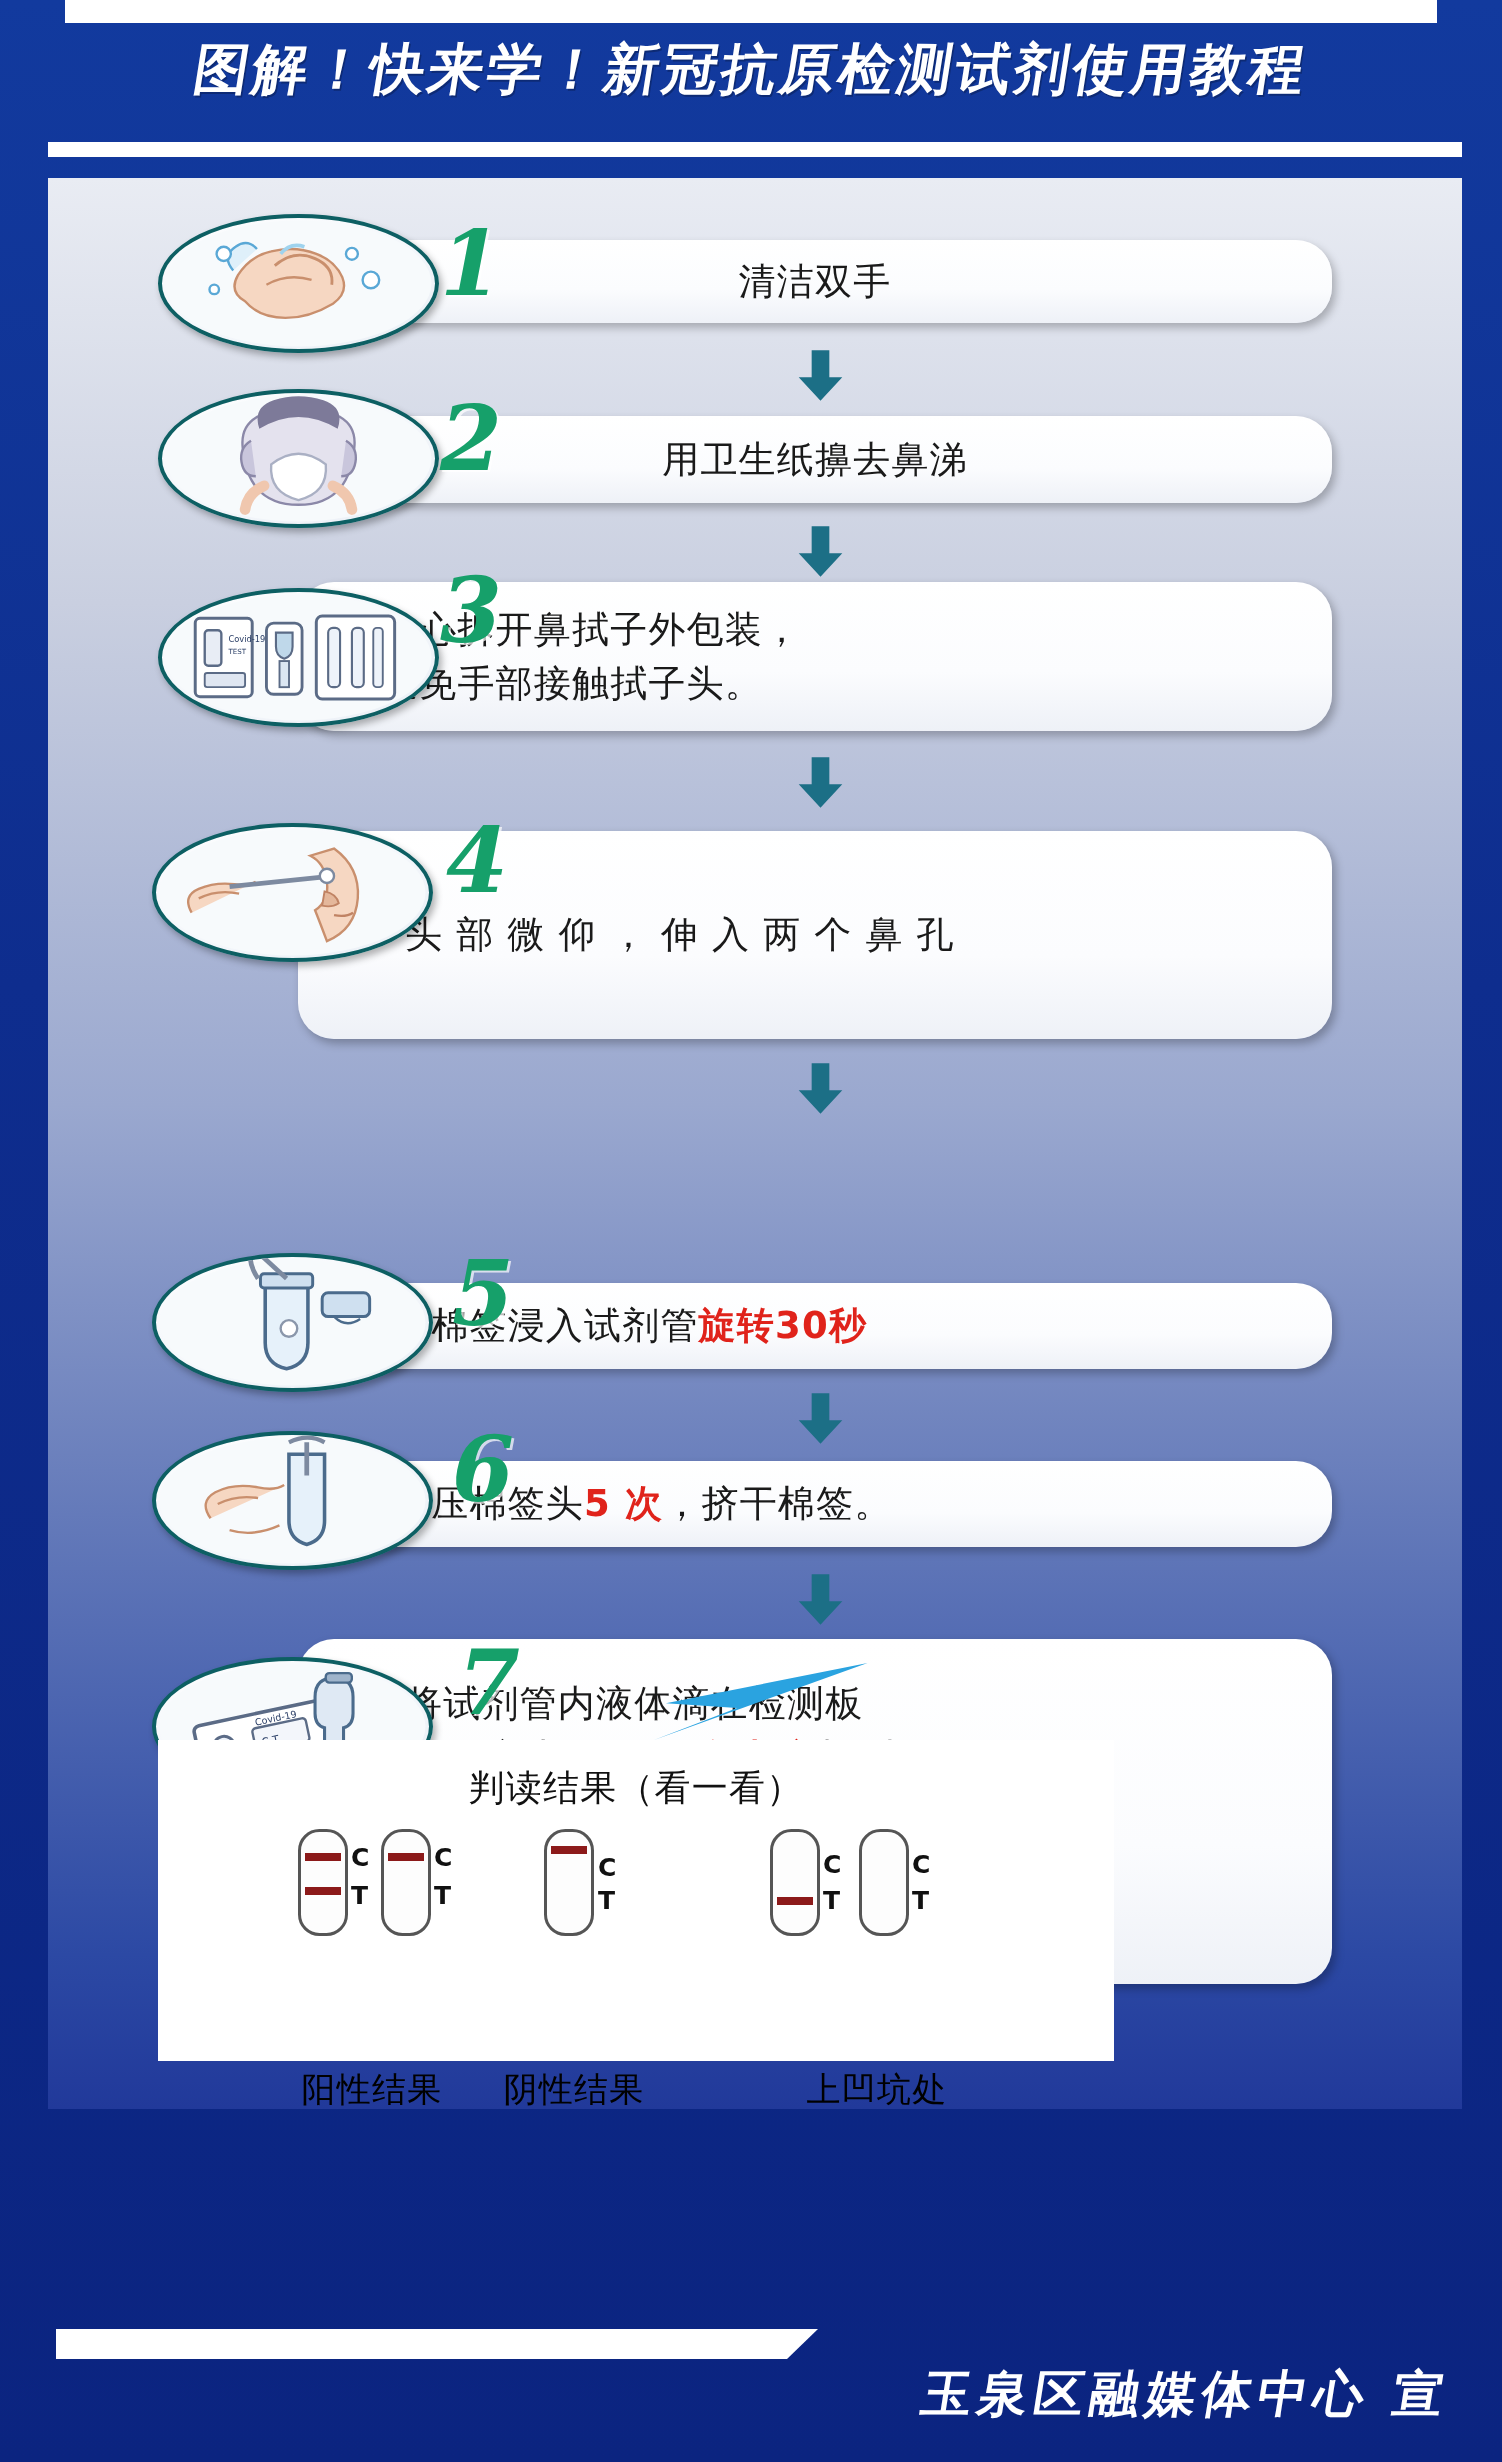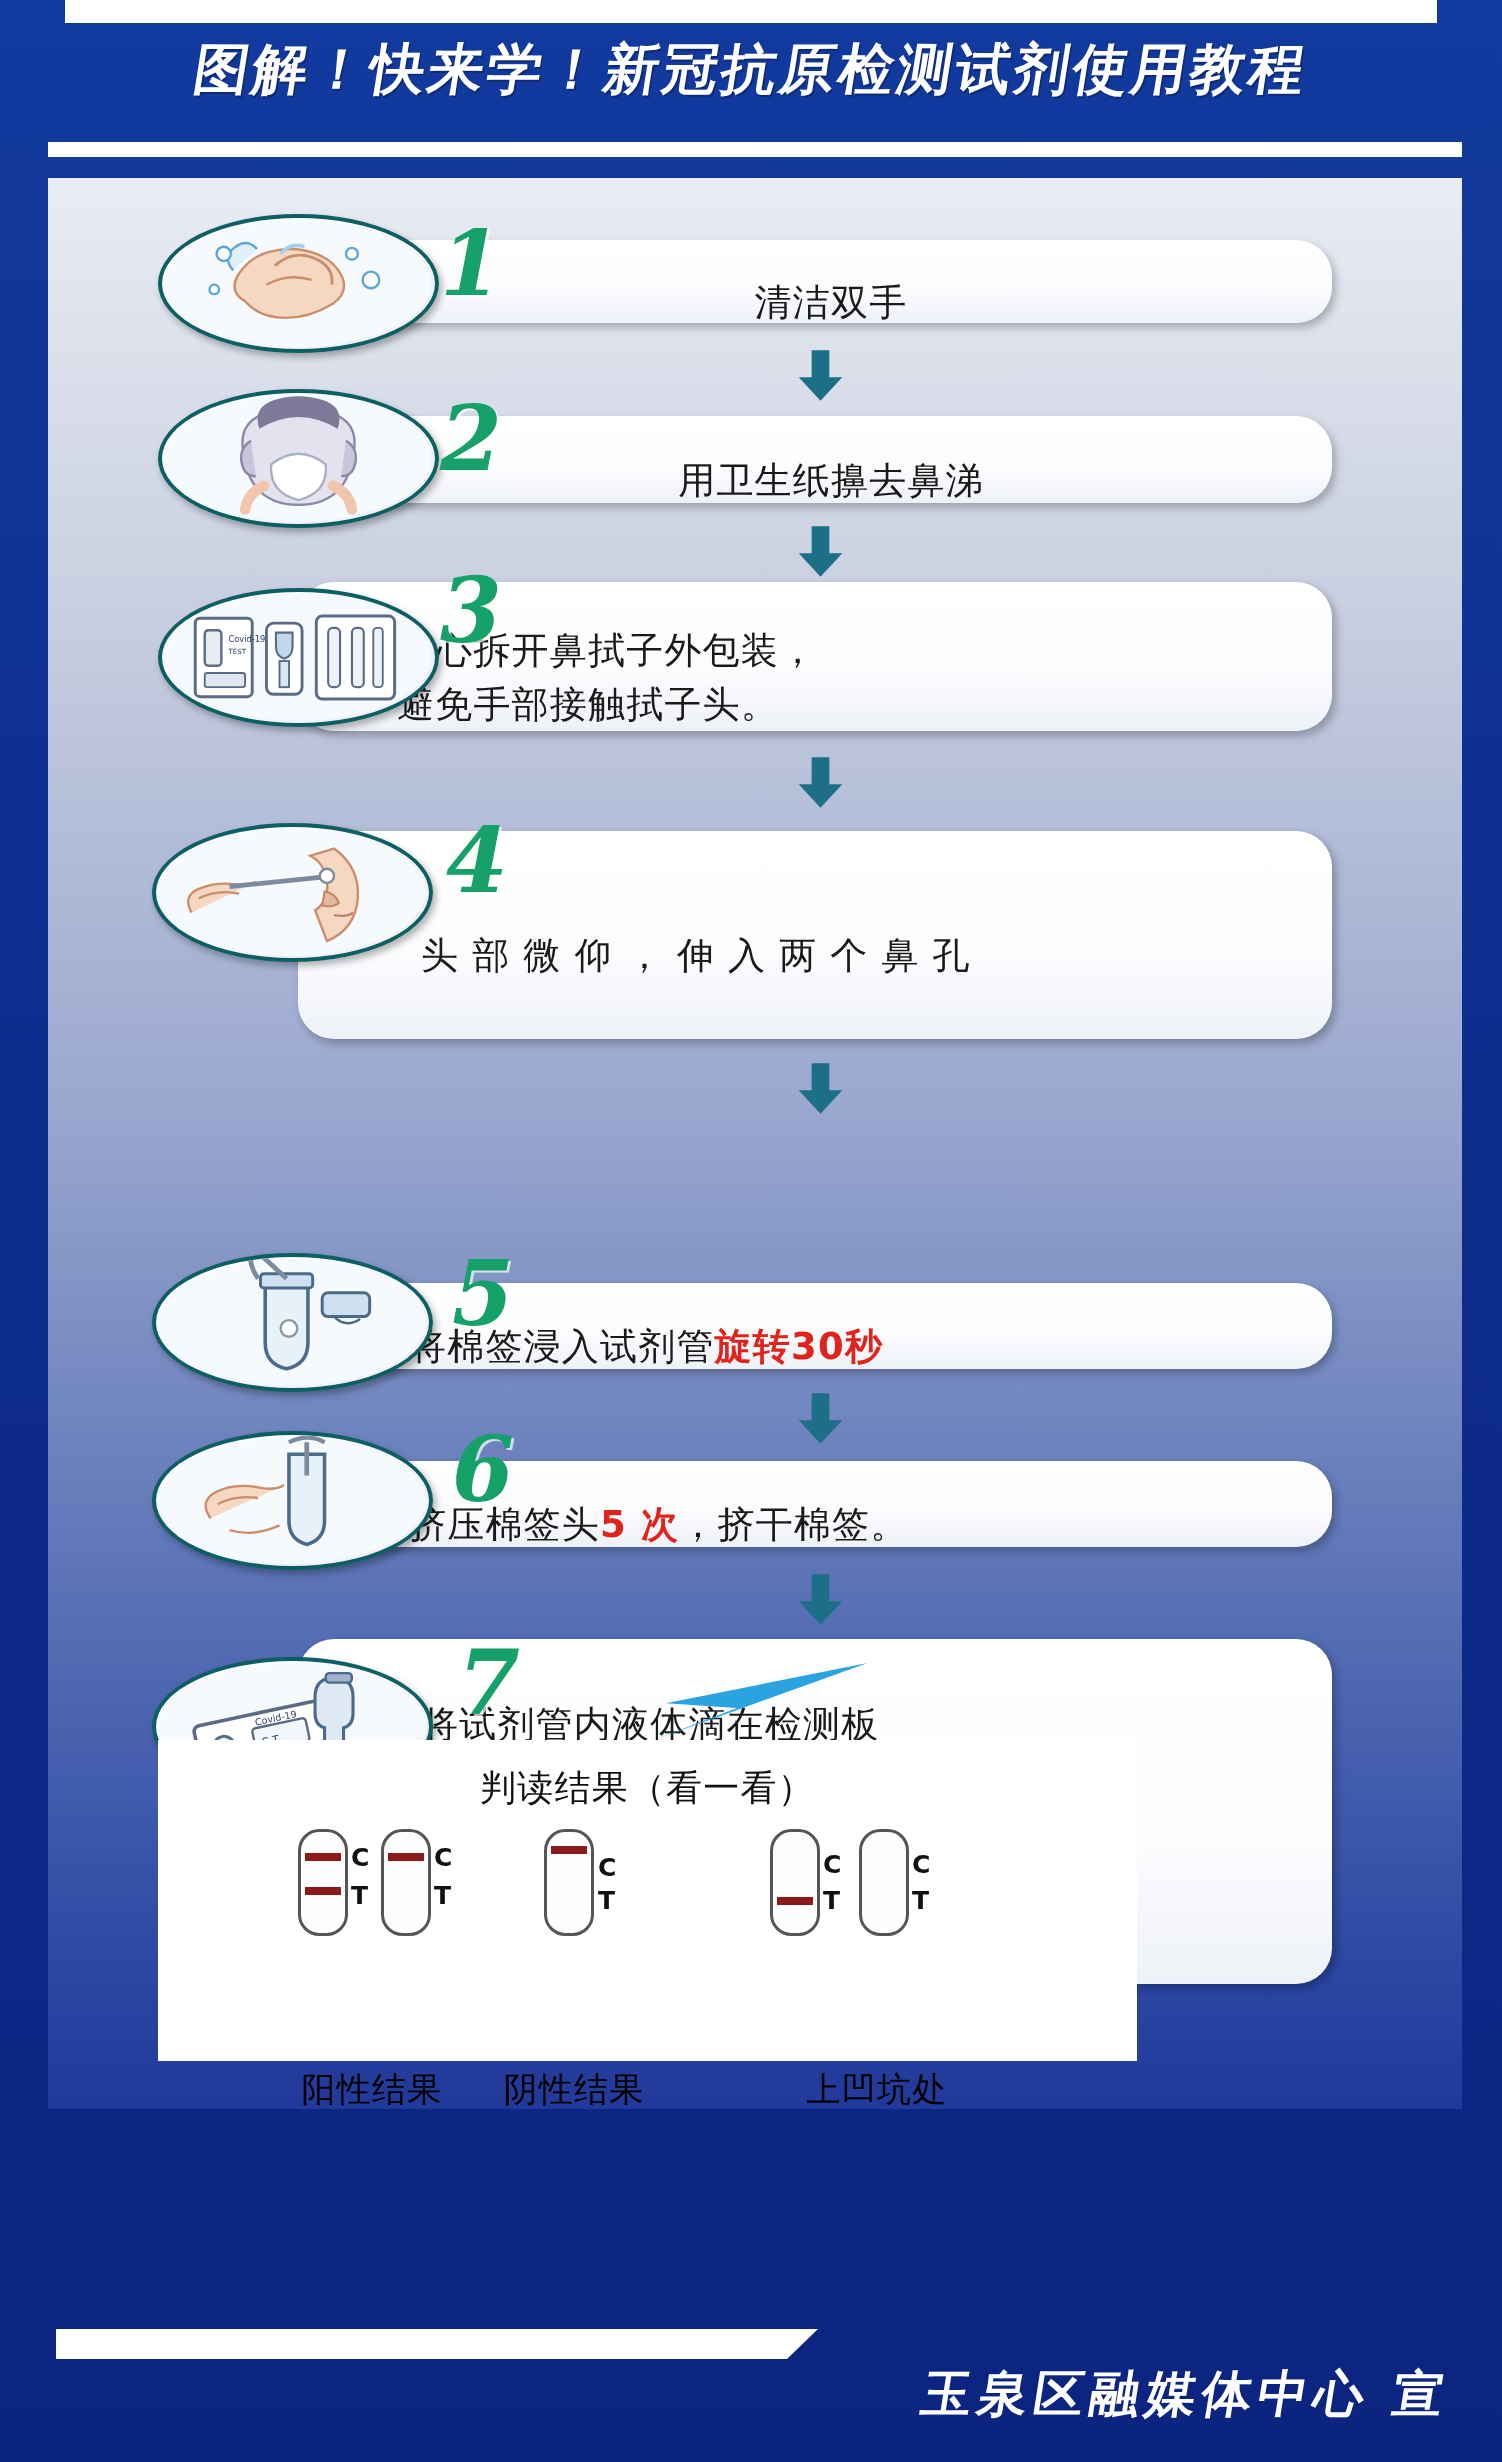--- a/index.html
+++ b/index.html
@@ -39,25 +39,25 @@
   .step{
     position:absolute;left:0;width:100%;
   }
   .bubble{
     position:absolute;
     background:linear-gradient(180deg,#ffffff 0%,#fbfcfe 60%,#eef1f7 100%);
     border-radius:36px;
     box-shadow:3.6px 4.8px 8.3px rgba(0,0,0,.25);
   }
   .bubble-text{
-    position:absolute;left:16px;top:0;width:100%;height:100%;
+    position:absolute;left:0;top:0;width:100%;height:100%;
     display:flex;align-items:center;
     color:#1a1a1a;
     font-size:37px;line-height:1.45;letter-spacing:1.2px;
-    padding:0 24px;box-sizing:border-box;margin-top:21px;
+    padding:0 24px;box-sizing:border-box;
   }
   .bubble-text.center{justify-content:center;}
   .hl{color:#e0231b;font-weight:bold;}
   .oval{
     position:absolute;
     border:4.2px solid #0d5f63;
     border-radius:50%;
     background:radial-gradient(ellipse at 35% 30%,#ffffff 0%,#f4f7fb 60%,#e4eaf2 100%);
     box-shadow:3px 4.2px 7.1px rgba(0,0,0,.3);
     overflow:hidden;
@@ -71,21 +71,20 @@
     z-index:5;
   }
   .arrow{
     position:absolute;width:53px;height:51px;
   }
   .arrow svg{display:block;}
   
   .result-panel{
     position:absolute;left:110px;top:1562px;width:956px;height:321px;
     background:#ffffff;
-    padding-left:23px;
   }
   .result-title{
     position:absolute;left:0;top:24px;width:100%;text-align:center;
     font-size:36px;color:#111;letter-spacing:1.2px;
   }
   .cass-row{position:absolute;left:0;top:89px;width:100%;height:143px;}
   .cassette{
     position:absolute;width:44px;height:101px;border:3.6px solid #555;border-radius:21.4px;
     background:#fdfdfd;
   }

